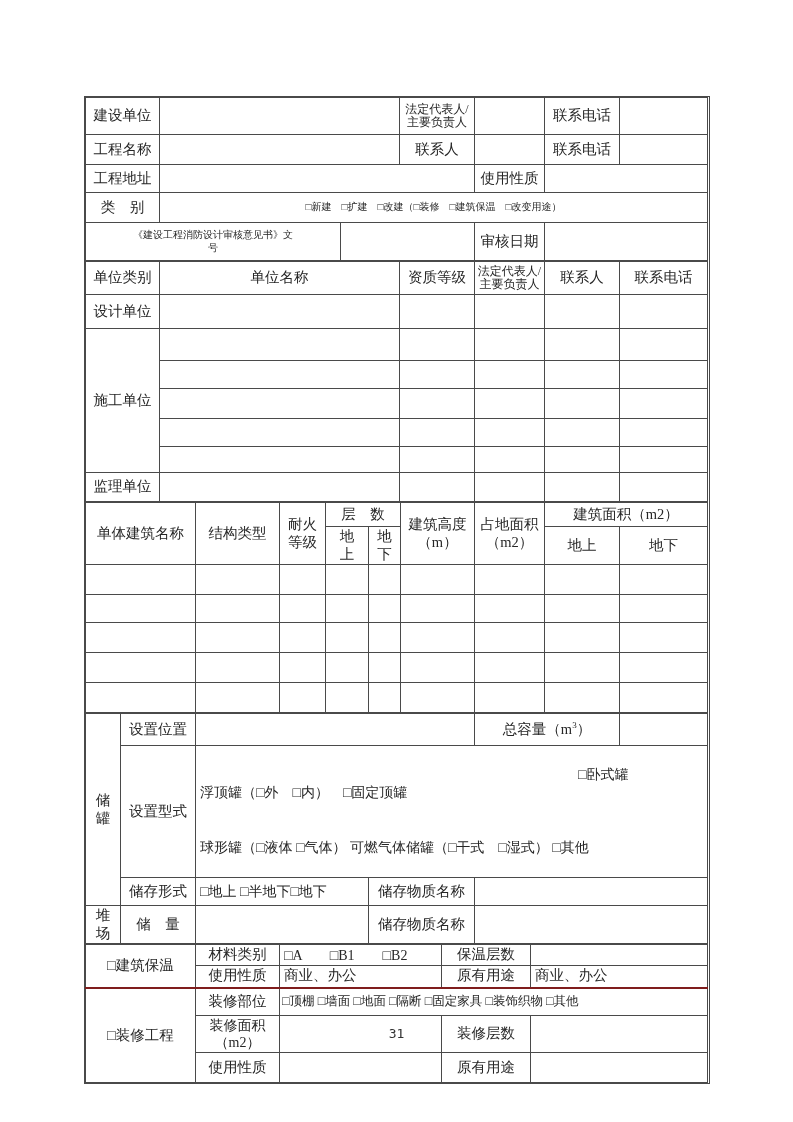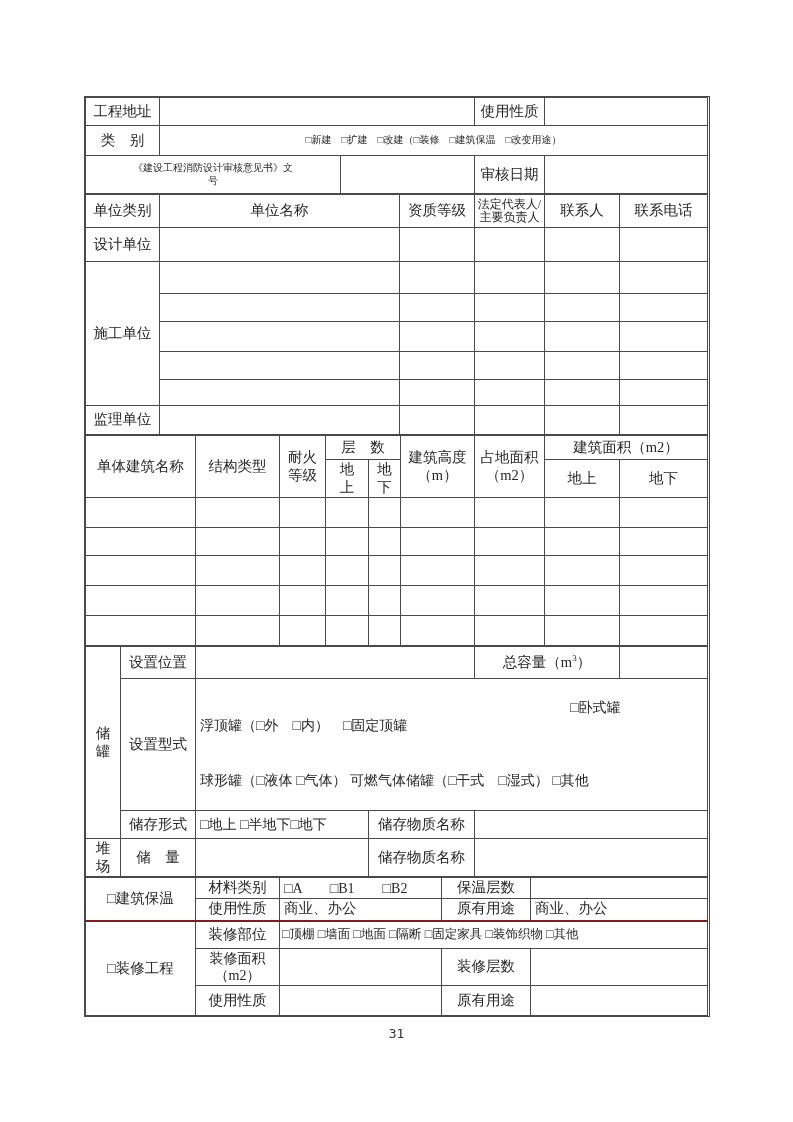--- a/index.html
+++ b/index.html
@@ -8,21 +8,21 @@
   .page{position:relative;width:793px;height:1122px;background:#fff;}
   .form-wrap{position:absolute;left:84px;top:96px;width:624px;border:1px solid #4a4a4a;}
   table{border-collapse:collapse;table-layout:fixed;width:622px;margin:0;}
   td{border:1px solid #4a4a4a;padding:1px 4px;font-size:14.5px;line-height:1.22;
      text-align:center;vertical-align:middle;overflow:hidden;white-space:pre-line;color:#262626;}
   td.small{font-size:12px;line-height:1.12;padding:1px 1px;}
   td.left{text-align:left;}
   td.dense{font-size:12.5px;padding:5px 2px;}
   td.thick-top{border-top:2px solid #7f1d1d;}
   .type-lines{position:relative;text-align:left;font-size:14px;line-height:1.35;}
-  .tank-horiz{position:absolute;left:370px;top:1px;}
+  .tank-horiz{position:absolute;left:378px;top:1px;}
   sup{font-size:9px;line-height:0;}
   .page-num{position:absolute;left:0;top:1026px;width:793px;text-align:center;
             font-size:13px;color:#333;font-family:"DejaVu Sans Mono","Liberation Mono",monospace;}
 </style>
 </head>
 <body>
 
 <div class="page">
   <div class="form-wrap">
 
@@ -30,20 +30,37 @@
       <colgroup>
         <col style="width:74px">
           <col style="width:181px">
           <col style="width:59px">
         <col style="width:75px">
           <col style="width:70px">
           <col style="width:75px">
           <col style="width:88px">
       </colgroup>
       <tbody>
+          <tr style="height:37px">
+        <td>建设单位</td>
+        <td colspan="2"></td>
+        <td class="small">法定代表人/
+主要负责人</td>
+        <td></td>
+        <td>联系电话</td>
+        <td></td>
+      </tr>
+      <tr style="height:30px">
+        <td>工程名称</td>
+        <td colspan="2"></td>
+        <td>联系人</td>
+        <td></td>
+        <td>联系电话</td>
+        <td></td>
+      </tr>
       <tr style="height:28px">
         <td>工程地址</td>
         <td colspan="3"></td>
         <td>使用性质</td>
         <td colspan="2"></td>
       </tr>
       <tr style="height:30px">
         <td>类　别</td>
         <td colspan="6" style="font-size:10px">□新建　□扩建　□改建（□装修　□建筑保温　□改变用途）</td>
       </tr>

